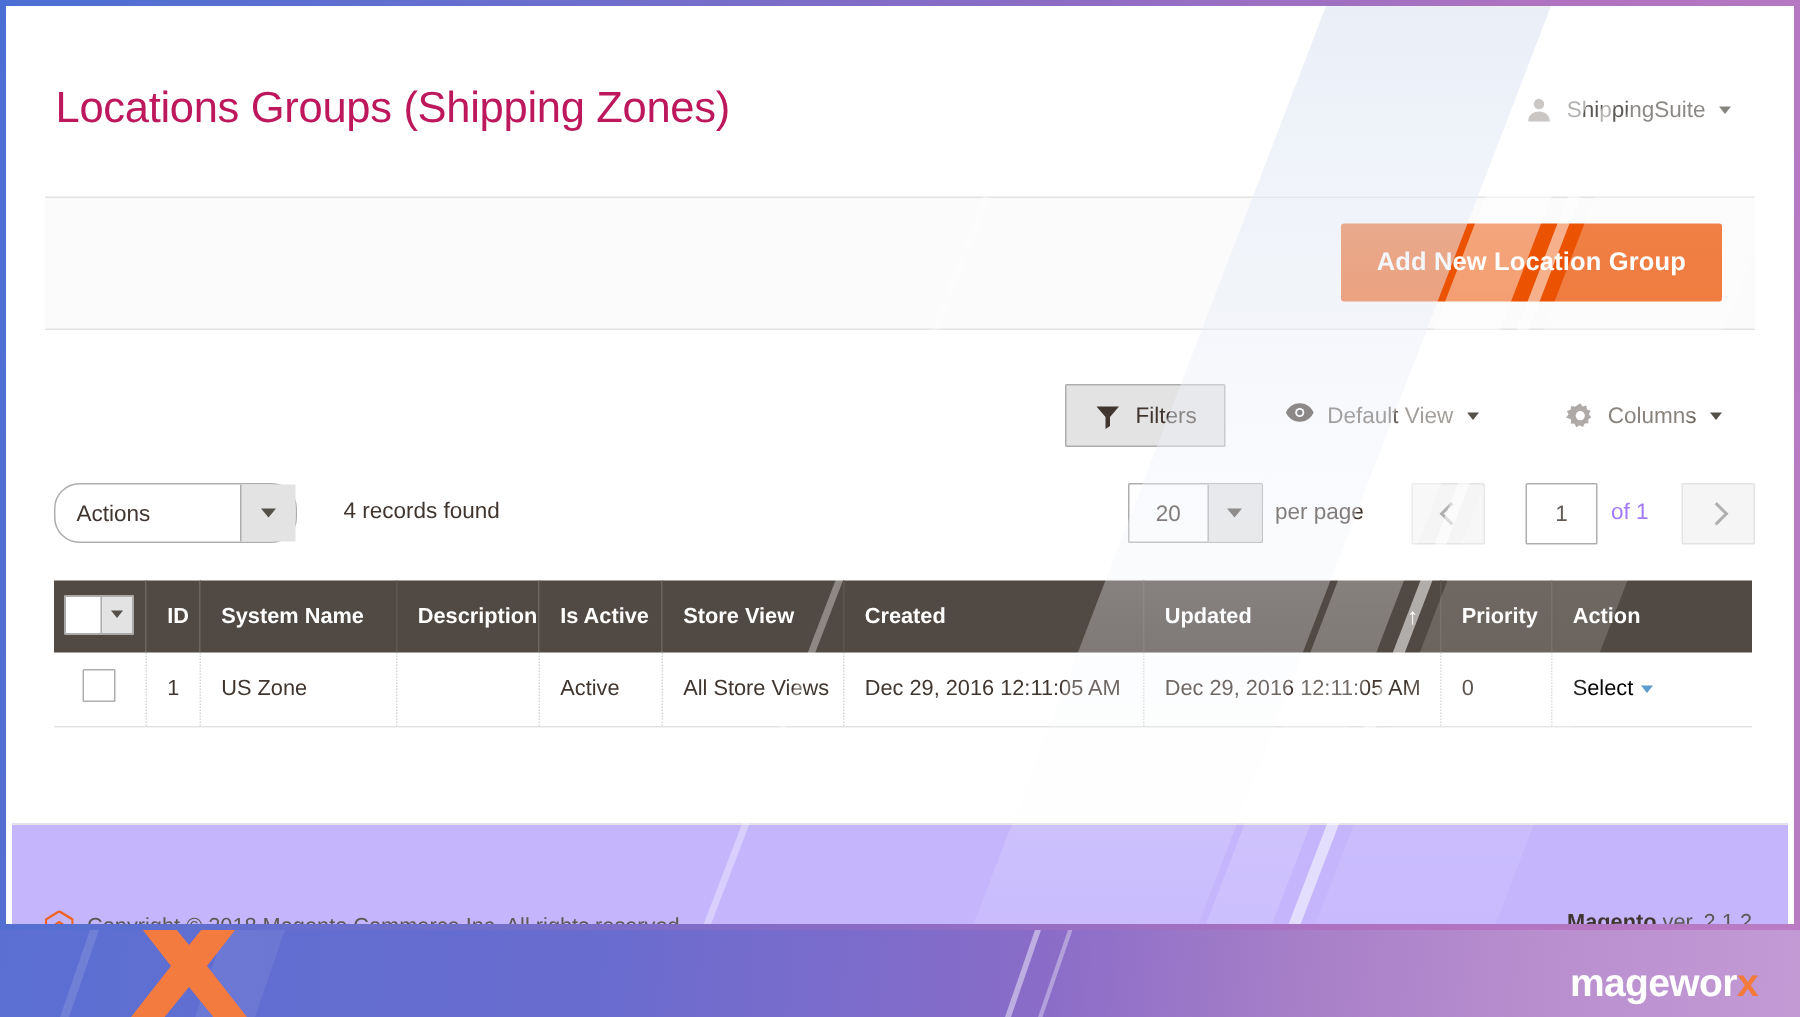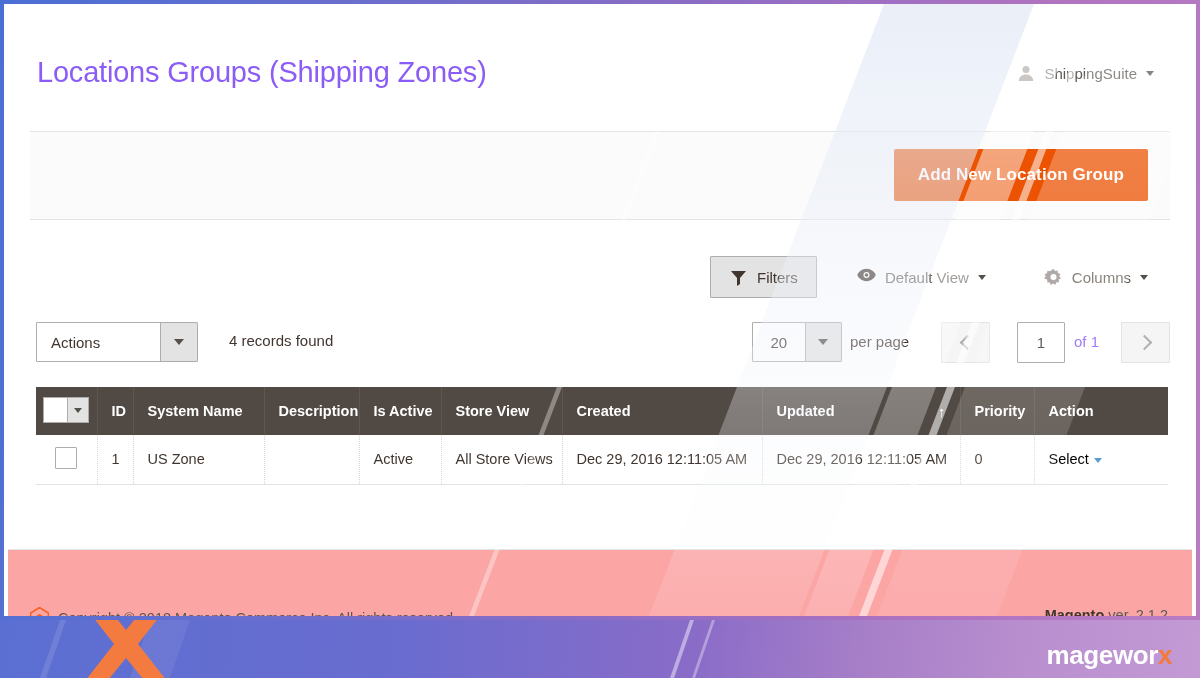--- a/index.html
+++ b/index.html
@@ -22,21 +22,21 @@
     background: #ffffff; overflow: hidden;
   }
 
   
   .page-head {
     position: absolute; left: 26px; top: 24px; right: 26px; height: 104px;
     border-bottom: 1px solid #e3e3e3;
   }
   .page-title {
     position: absolute; left: 7px; top: 28px;
-    font-size: 29px; color: #8b5cf6; font-weight: 400; letter-spacing: -0.2px;
+    font-size: 29px; color: #be185d; font-weight: 400; letter-spacing: -0.2px;
     white-space: nowrap;
   }
   .user-menu {
     position: absolute; right: 16px; top: 36px;
     display: flex; align-items: center; gap: 9px;
     font-size: 15px; color: #5b5752;
   }
   .user-icon { width: 18px; height: 18px; display: block; }
   .caret { width: 0; height: 0; border-left: 5px solid transparent;
            border-right: 5px solid transparent; border-top: 6px solid #555049; }
@@ -65,21 +65,21 @@
   .tool .ico { width: 19px; height: 19px; display: block; }
   .tool-sep { width: 22px; }
 
   
   .row-controls { position: absolute; left: 0; right: 0; top: 318px; height: 42px; }
   .select-box { position: absolute; display: flex; align-items: stretch;
                 border: 1px solid #adadad; background: #ffffff; border-radius: 1px; height: 40px; }
   .select-box .val { display: flex; align-items: center; padding: 0 14px; font-size: 15px; color: #41362f; }
   .select-box .arrow { width: 37px; background: #e3e3e3; border-left: 1px solid #adadad;
                        display: flex; align-items: center; justify-content: center; }
-  #actions-select { left: 32px; width: 162px; }
+  #actions-select { left: 32px; width: 162px; border-radius: 17px; }
   #actions-select .val { width: 124px; }
   #perpage-select { left: 748px; width: 90px; }
   #perpage-select .val { width: 52px; justify-content: center; }
 
   .records-found { position: absolute; left: 225px; top: 10px; font-size: 15px; color: #41362f; }
   .perpage-label { position: absolute; left: 846px; top: 11px; font-size: 15px; color: #41362f; }
 
   .pager-btn { position: absolute; top: 0; width: 49px; height: 41px;
                border: 1px solid #e3e3e3; background: #f5f5f5; border-radius: 1px;
                display: flex; align-items: center; justify-content: center; cursor: pointer; }
@@ -119,21 +119,21 @@
   .cb { width: 22px; height: 22px; border: 1px solid #adadad; background: #ffffff;
         display: inline-block; border-radius: 1px; }
   .sort-arrow { float: right; font-weight: normal; font-size: 15px; color: #ffffff; }
   .link-select { color: #000000; cursor: pointer; }
   .link-select .caret { border-top-color: #5c9ccd; display: inline-block;
                         vertical-align: middle; margin-left: 5px; }
   .muted { color: #8f8a85; }
 
   
   .admin-footer { position: absolute; left: 4px; right: 4px; top: 545px; bottom: 0;
-                  background: #fca5a5; border-top: 1px solid #e3e3e3; }
+                  background: #c4b5fd; border-top: 1px solid #e3e3e3; }
   .copyright { position: absolute; left: 22px; top: 57px; display: flex; align-items: center; gap: 9px;
                font-size: 14.5px; color: #5b5752; white-space: nowrap; }
   .mag-icon { width: 19px; height: 21px; display: block; }
   .version { position: absolute; right: 24px; top: 57px; font-size: 14.5px; color: #5b5752; white-space: nowrap; }
   .version b { color: #41362f; }
 
   
   .streaks { position: absolute; left: 0; top: 0; width: 1192px; height: 612px; pointer-events: none; }
 
   

